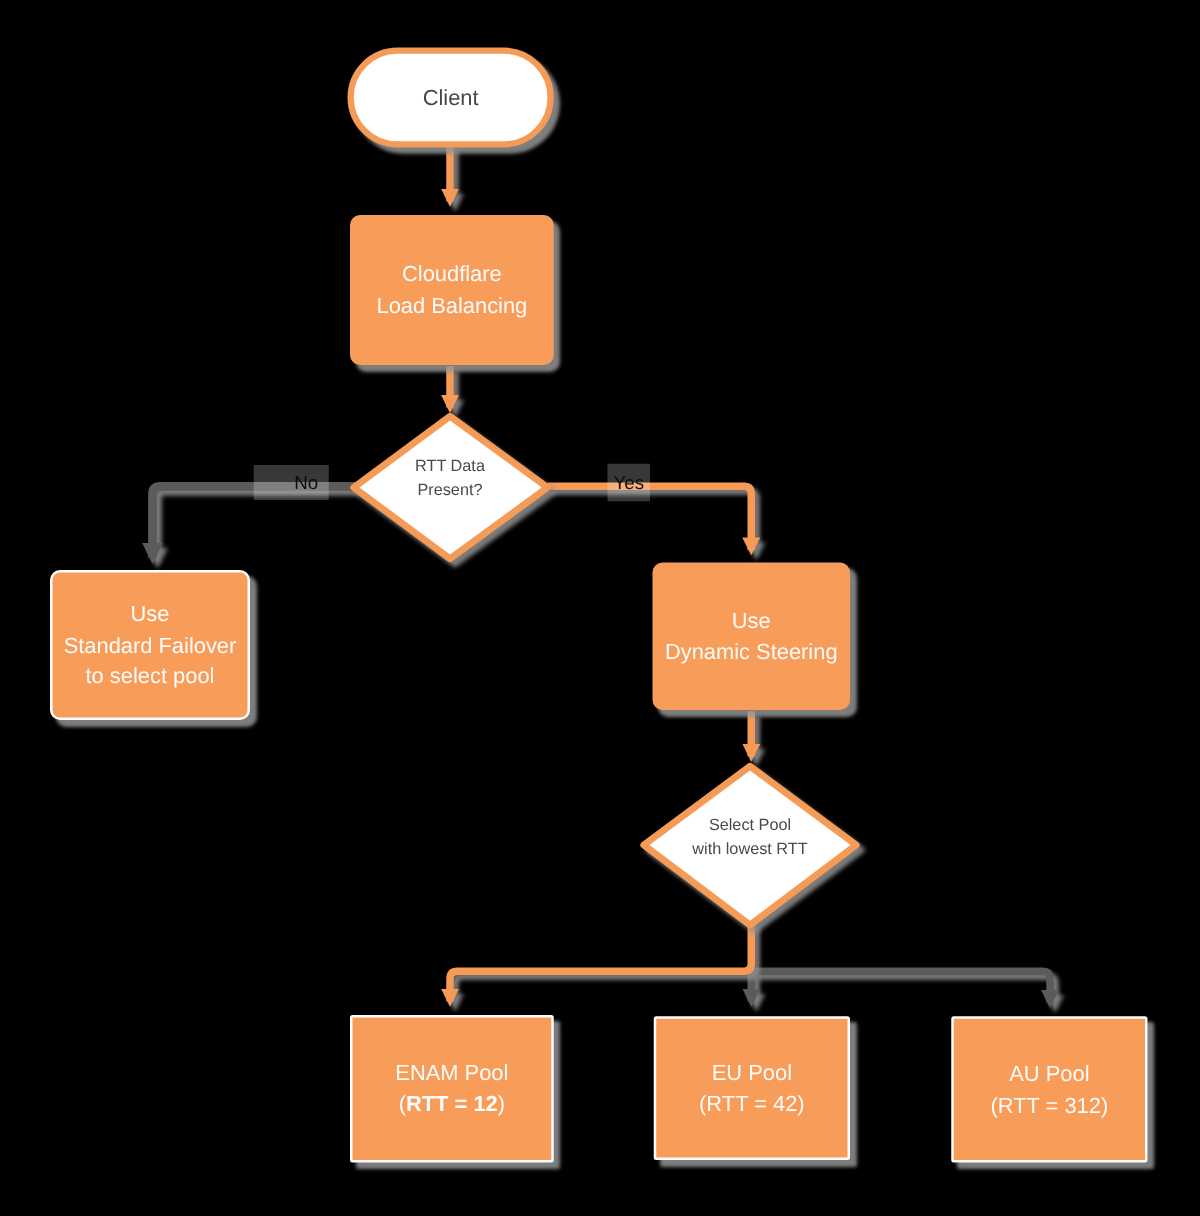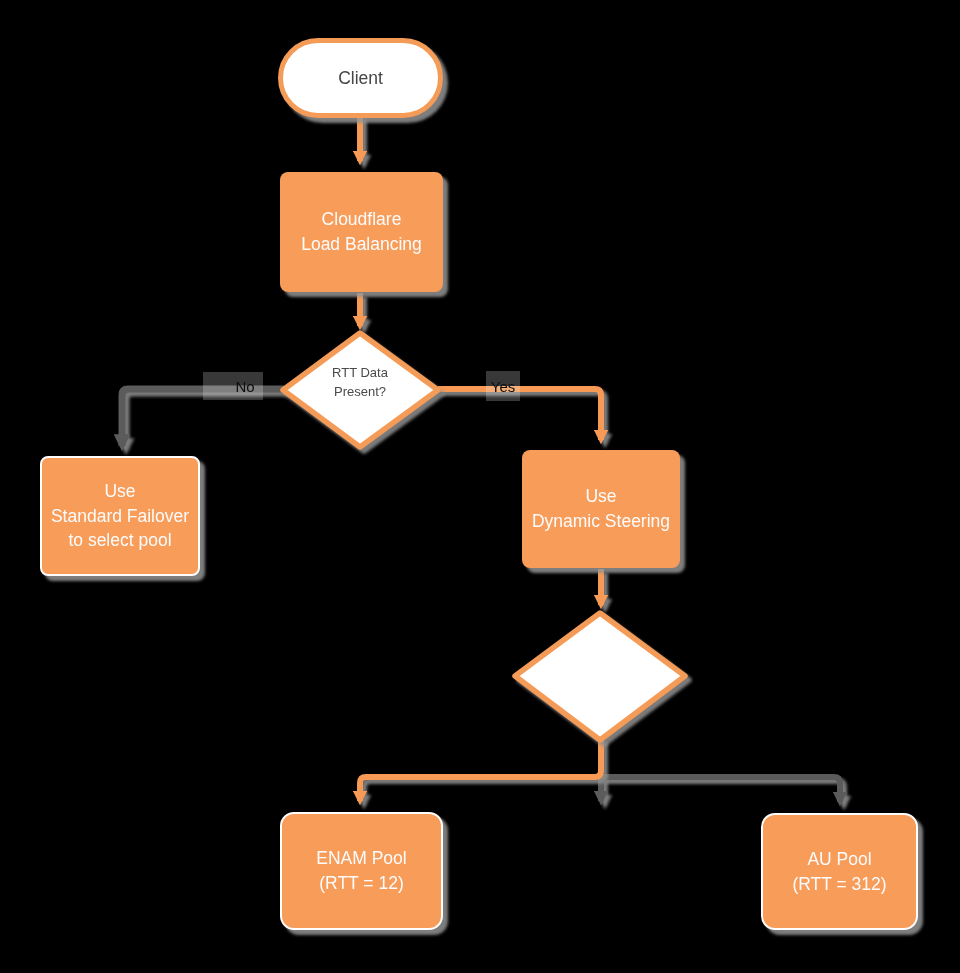--- a/index.html
+++ b/index.html
@@ -27,21 +27,21 @@
   }
   .rect {
     background: #F89C5A;
     color: #FCFCFC;
     border-radius: 8px;
     box-shadow: 5px 5px 3px rgba(148,148,148,0.85);
     font-size: 17.5px;
     line-height: 1.42;
   }
   .rect.bordered { border: 2px solid #FDFDFD; }
-  .pool { border-radius: 14px; }
+  .pool { border-radius: 2px; }
   .terminator {
     background: #FFFFFF;
     color: #464646;
     border: 5px solid #F49B58;
     border-radius: 44px;
     box-shadow: 5px 5px 3px rgba(148,148,148,0.85);
     font-size: 17.5px;
   }
   .diamond-label {
     position: absolute;
@@ -53,21 +53,21 @@
   .pre { white-space: pre-line; }
   .edge-label {
     position: absolute;
     display: flex;
     align-items: center;
     justify-content: center;
     background: rgba(255,255,255,0.22);
     color: #0E0E0E;
     font-size: 15px;
   }
-  .bold { font-weight: normal; }
+  .bold { font-weight: bold; }
   .node-line2 { display: block; }
 </style>
 </head>
 <body>
 
 <div class="canvas">
 
   <svg class="edges-svg" width="960" height="973" viewBox="0 0 960 973" xmlns="http://www.w3.org/2000/svg">
     <defs>
       <marker id="arrow-orange" viewBox="0 0 10 10" refX="7" refY="5" markerWidth="2.4" markerHeight="2.4" orient="auto" markerUnits="strokeWidth">
@@ -117,28 +117,38 @@
     <span class="pre">Use
 Standard Failover
 to select pool</span>
   </div>
 
   <div class="node rect" style="left:522px; top:450px; width:158px; height:118px;">
     <span class="pre">Use
 Dynamic Steering</span>
   </div>
 
+  <div class="diamond-label" style="left:505px; top:651px; width:190px;">
+    <span class="pre">Select Pool
+with lowest RTT</span>
+  </div>
 
   <div class="node rect pool bordered" style="left:280px; top:812px; width:163px; height:118px;">
     <div>
       <span>ENAM Pool</span>
       <span class="node-line2"><span>(</span><span class="bold">RTT = 12</span><span>)</span></span>
     </div>
   </div>
 
+  <div class="node rect pool bordered" style="left:523px; top:813px; width:157px; height:115px;">
+    <div>
+      <span>EU Pool</span>
+      <span class="node-line2">(RTT = 42)</span>
+    </div>
+  </div>
 
   <div class="node rect pool bordered" style="left:761px; top:813px; width:157px; height:117px;">
     <div>
       <span>AU Pool</span>
       <span class="node-line2">(RTT = 312)</span>
     </div>
   </div>
 
 </div>
 

